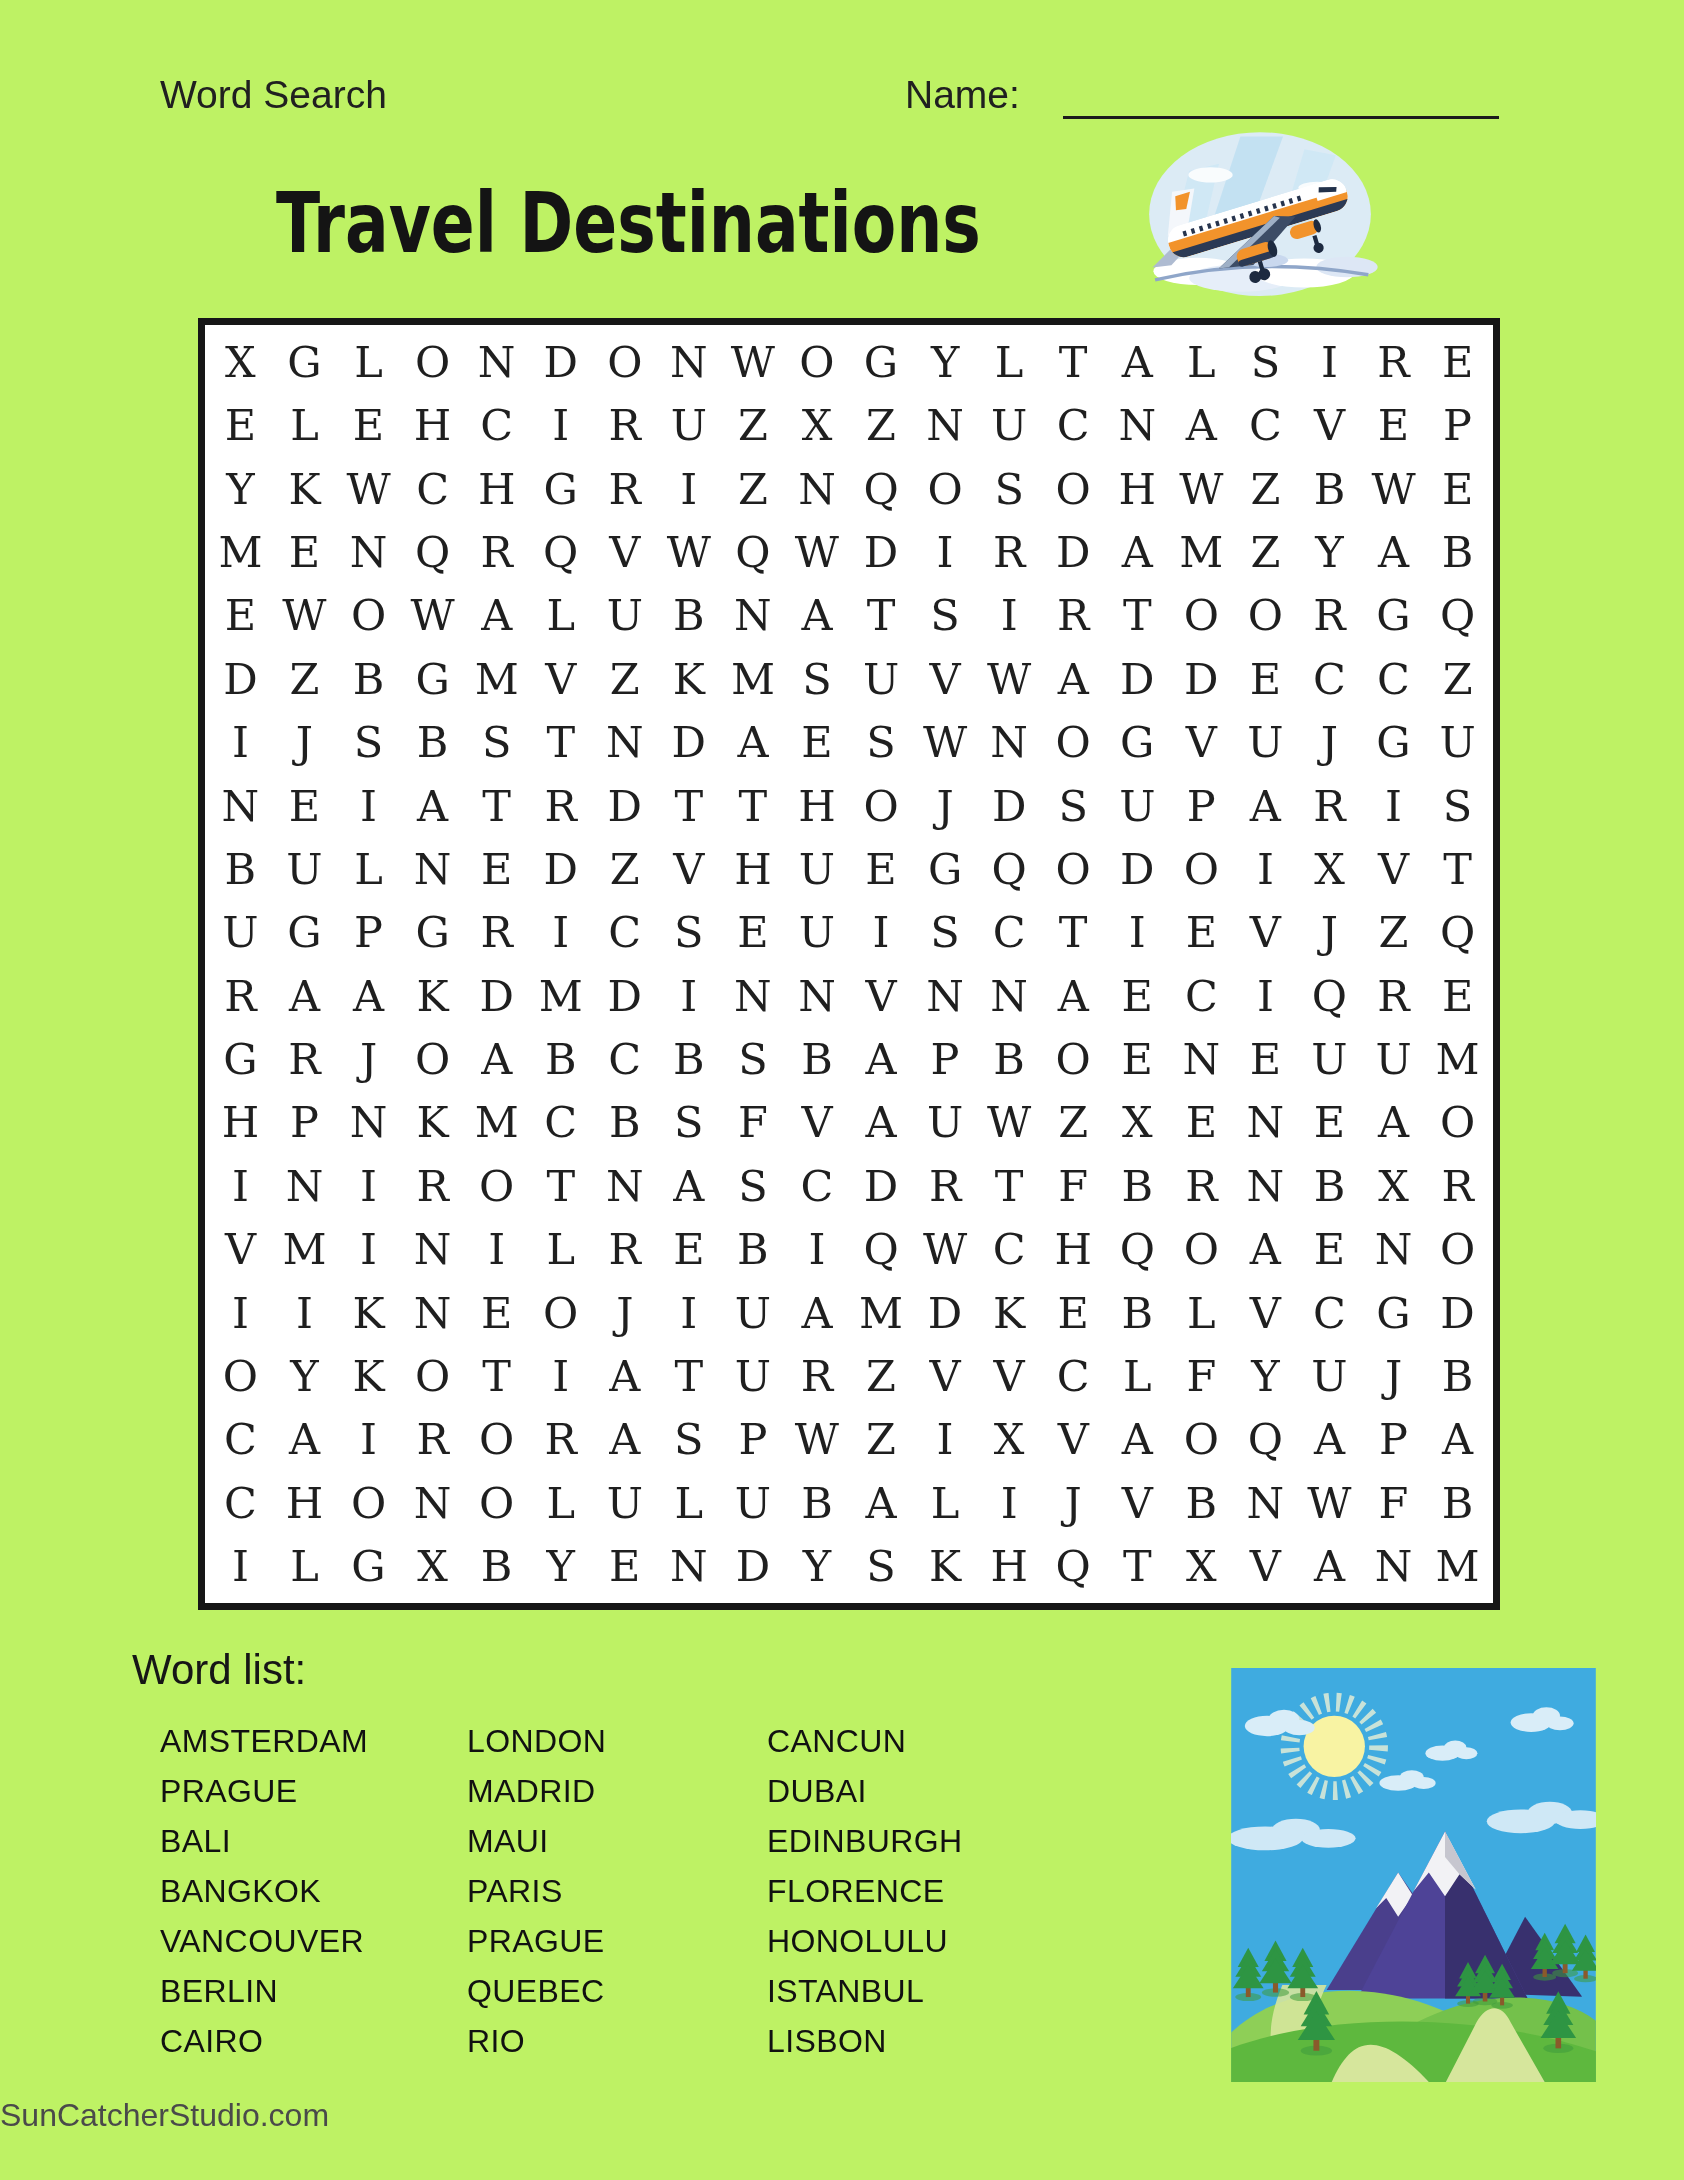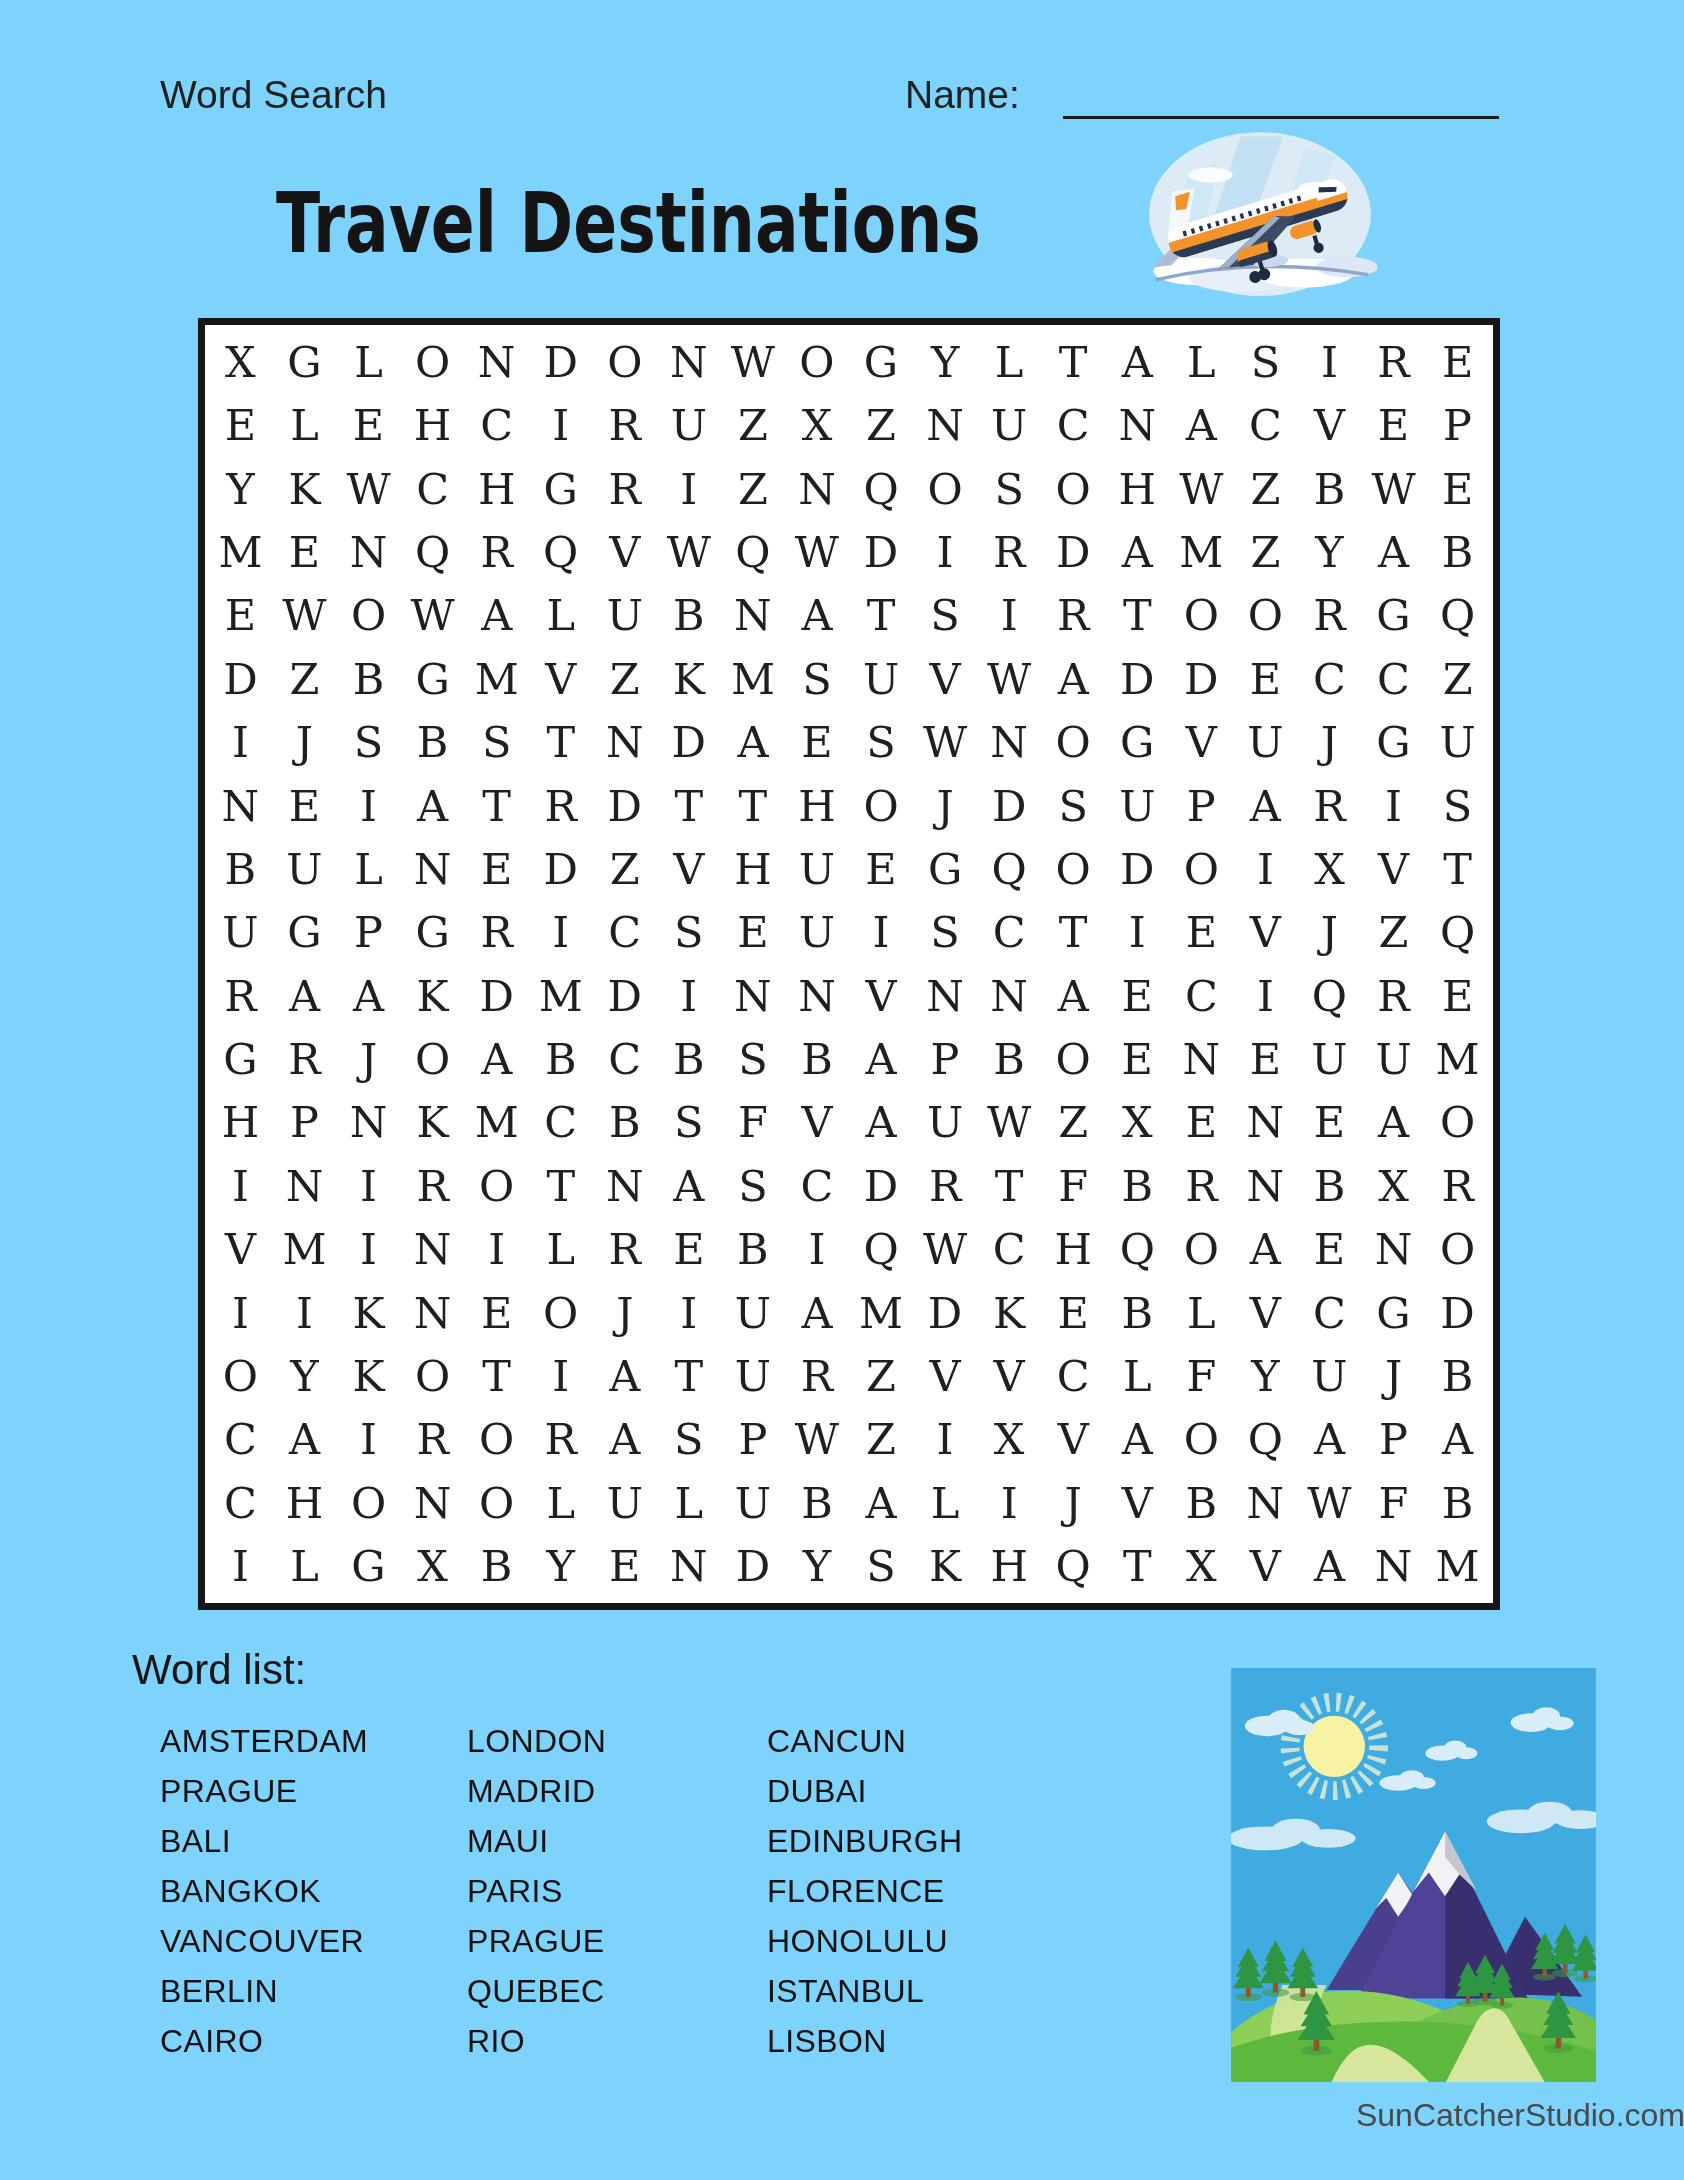--- a/index.html
+++ b/index.html
@@ -1,18 +1,18 @@
 <!DOCTYPE html>
 <html style="--ink: #1a1a1a; --sky: #3fabe0; --sun: #f8f3a3; --rays: #c8e2d8; --cloud: #d9edf8; --cloud2: #cfe8f6; --mtn: #4e4397; --mtnback: #4a3f8c; --mtndark: #38306e; --snow: #f2f2f5; --snowshade: #c6c6cf; --hill: #5eb83e; --hilllight: #8ecf57; --hillmid: #74c14b; --path: #d6e69c; --tree: #2e9543; --trunk: #8a5a2b; --planeorange: #f2932b; --planenavy: #2b3a55; --blob: #dcebf5; --blobstreak: #bfe0f2;font-size:13.6px"><head>
 <meta charset="utf-8">
 <style>
   * { margin:0; padding:0; box-sizing:border-box; }
   html,body { background:#ffffff; }
   .page {
-    position:relative; width:1685px; height:2181px; background:#7dd3fc;
+    position:relative; width:1685px; height:2181px; background:#bef264;
     font-family:"Liberation Sans", sans-serif; color:var(--ink,#1a1a1a);
     overflow:hidden;
   }
 
   
   .hdr-left  { position:absolute; left:160px; top:73px; font-size:39px; font-weight:400; color:#202020; }
   .name-label{ position:absolute; left:905px; top:73px; font-size:39px; color:#202020; }
   .name-line { position:absolute; left:1063px; top:82px; width:436px; height:37px;
                border-bottom:3.4px solid #1c1c1c; }
 
@@ -38,21 +38,21 @@
   }
 
   
   .wl-label { position:absolute; left:132px; top:1646px; font-size:42px; color:#161616; }
   .wl-cols  { position:absolute; left:160px; top:1716px; display:grid;
               grid-template-columns:285px 278px 265px 273px;gap:22px; }
   .wl-word  { height:50px; line-height:50px; font-size:32px; letter-spacing:0.4px; color:#111; }
 
   .landscape-svg { position:absolute; left:1231px; top:1668px; width:365px; height:414px; }
 
-  .footer { position:absolute; left:0; top:2097px; width:100%; text-align:right;
+  .footer { position:absolute; left:0; top:2097px; width:100%; text-align:left;
             font-size:32px; color:#4a4a4a; }
 </style>
 </head>
 <body>
 
 <div class="page">
 
   <div class="hdr-left">Word Search</div>
   <div class="name-label">Name:</div>
   <div class="name-line"></div>

